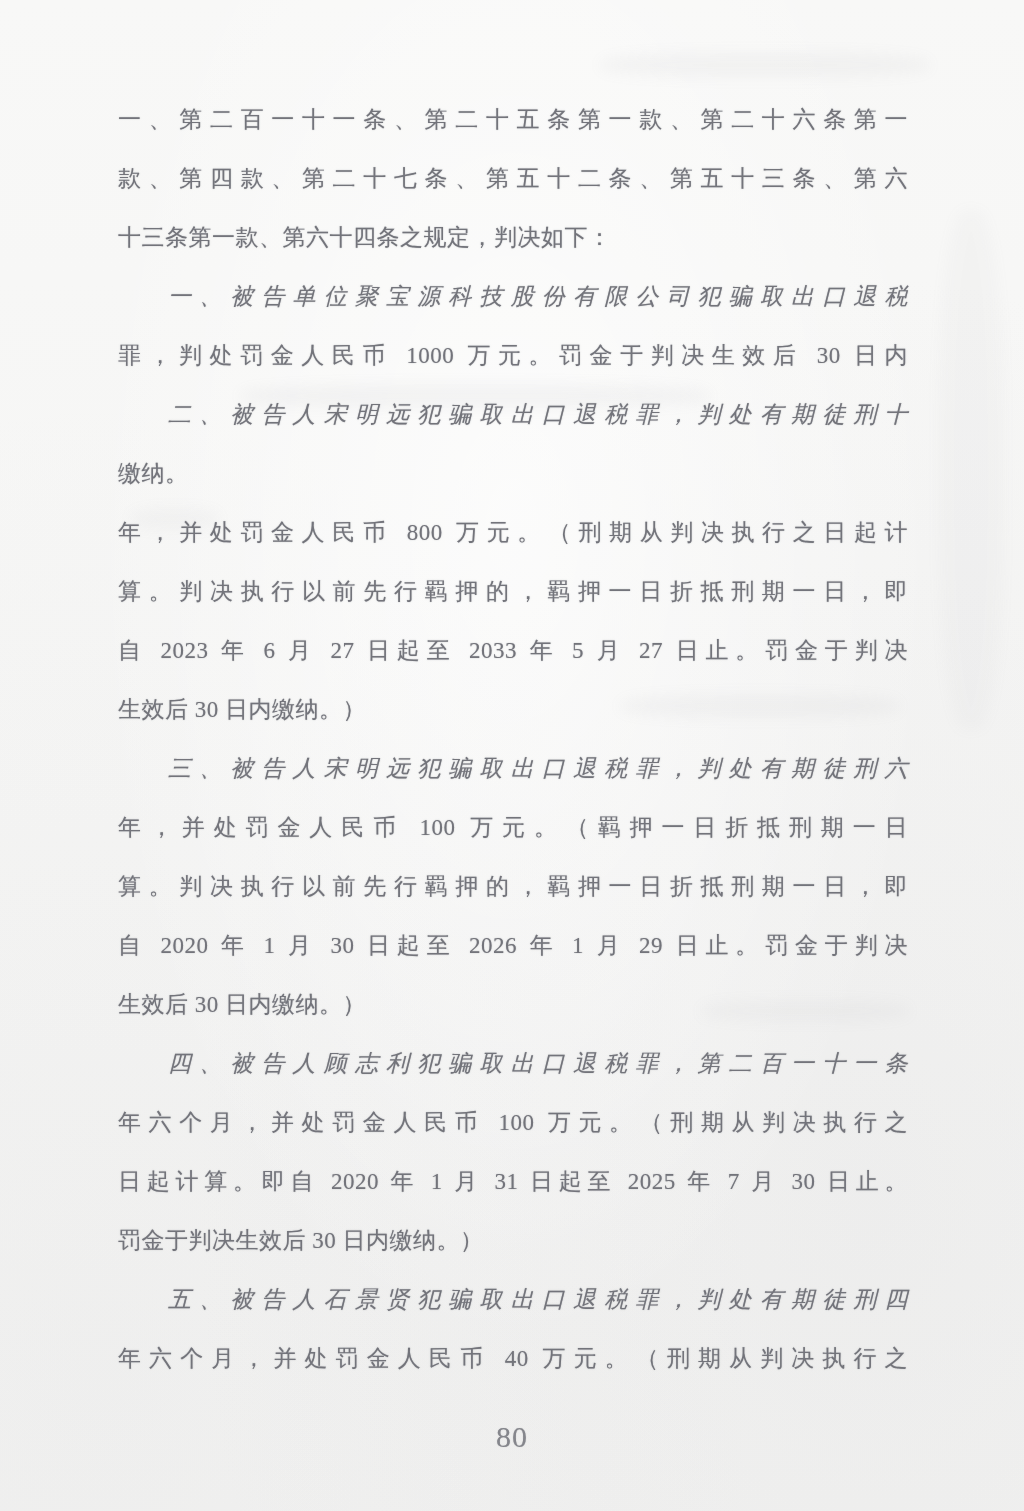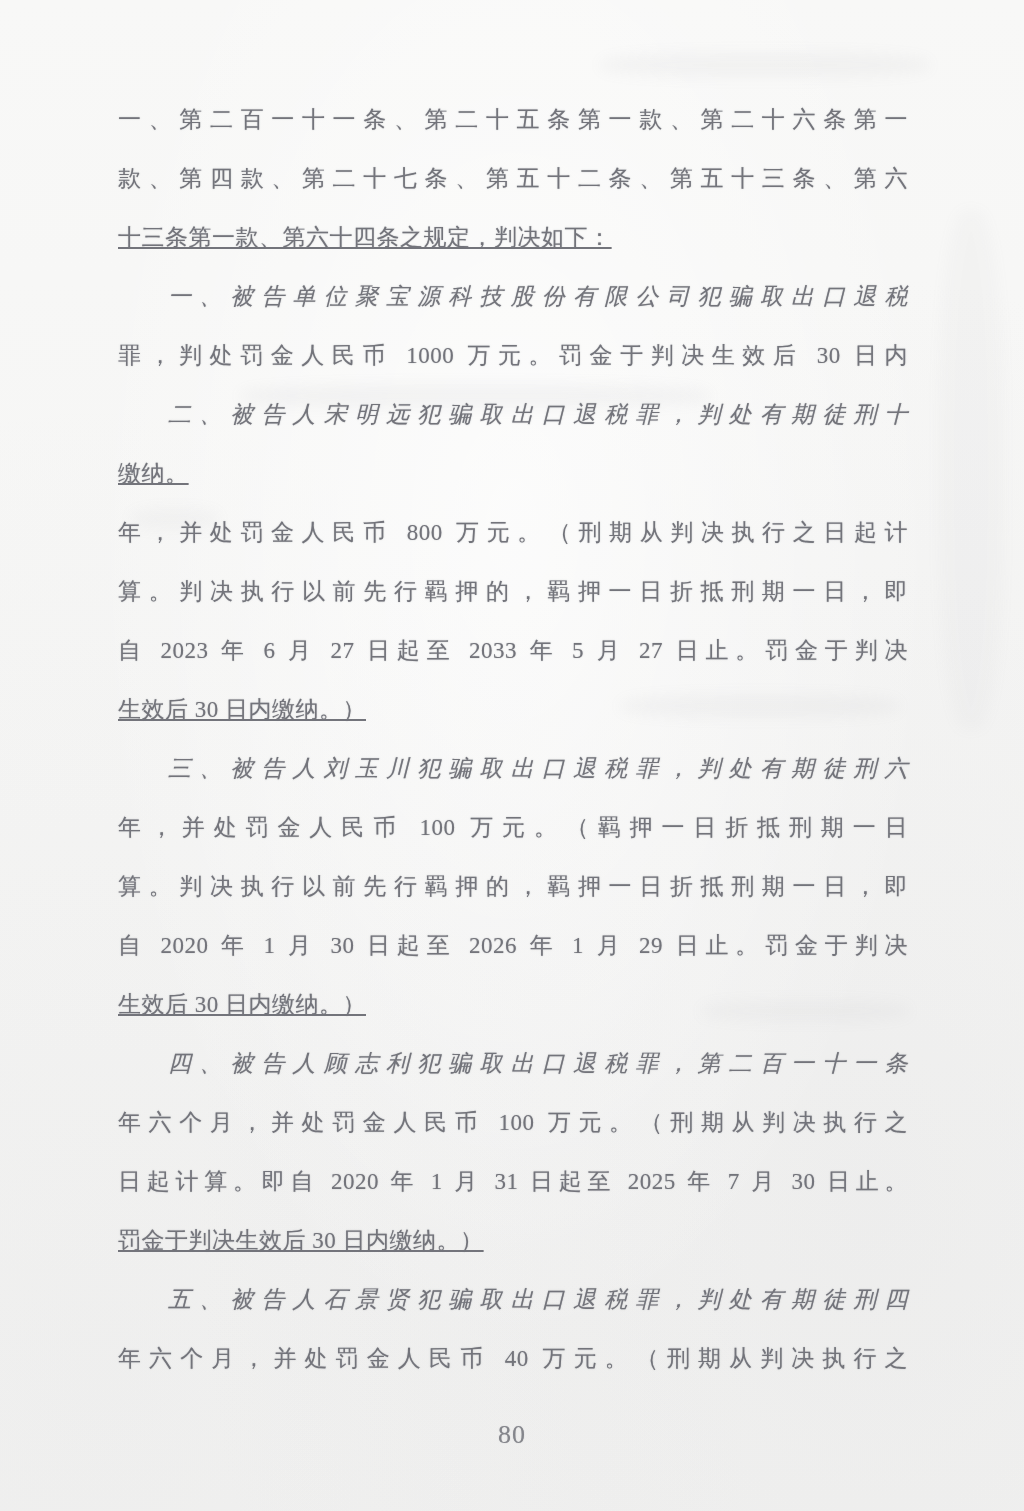--- a/index.html
+++ b/index.html
@@ -49,35 +49,34 @@
     color: #73747b;
     letter-spacing: 0.5px;
     white-space: normal;
     text-align: justify;
     text-align-last: justify;
     text-shadow: 0 0 1.3px rgba(115,116,123,0.55);
   }
   .line.nojust {
     text-align: right;
     text-align-last: left;
-    text-decoration: underline;
   }
   .line.ind {
     text-indent: 50px;
     font-style: italic;
   }
   .page-footer {
     position: absolute;
     left: 0;
     top: 1420px;
     width: 1024px;
     text-align: center;
   }
   .page-number {
-    font-size: 26px;
+    font-size: 30px;
     color: #85868c;
     letter-spacing: 1px;
     text-shadow: 0 0 1px rgba(130,131,138,0.5);
   }
 </style>
 </head>
 <body>
 
 <div class="scan-paper"></div>
 
@@ -93,21 +92,21 @@
   <div class="line">款、第四款、第二十七条、第五十二条、第五十三条、第六</div>
   <div class="line nojust">十三条第一款、第六十四条之规定，判决如下：</div>
   <div class="line ind">一、被告单位聚宝源科技股份有限公司犯骗取出口退税</div>
   <div class="line">罪，判处罚金人民币 1000 万元。罚金于判决生效后 30 日内</div>
   <div class="line ind">二、被告人宋明远犯骗取出口退税罪，判处有期徒刑十</div>
   <div class="line nojust">缴纳。</div>
   <div class="line">年，并处罚金人民币 800 万元。（刑期从判决执行之日起计</div>
   <div class="line">算。判决执行以前先行羁押的，羁押一日折抵刑期一日，即</div>
   <div class="line">自 2023 年 6 月 27 日起至 2033 年 5 月 27 日止。罚金于判决</div>
   <div class="line nojust">生效后 30 日内缴纳。）</div>
-  <div class="line ind">三、被告人刘玉川犯骗取出口退税罪，判处有期徒刑六</div>
+  <div class="line ind">三、被告人宋明远犯骗取出口退税罪，判处有期徒刑六</div>
   <div class="line">年，并处罚金人民币 100 万元。（羁押一日折抵刑期一日</div>
   <div class="line">算。判决执行以前先行羁押的，羁押一日折抵刑期一日，即</div>
   <div class="line">自 2020 年 1 月 30 日起至 2026 年 1 月 29 日止。罚金于判决</div>
   <div class="line nojust">生效后 30 日内缴纳。）</div>
   <div class="line ind">四、被告人顾志利犯骗取出口退税罪，第二百一十一条</div>
   <div class="line">年六个月，并处罚金人民币 100 万元。（刑期从判决执行之</div>
   <div class="line">日起计算。即自 2020 年 1 月 31 日起至 2025 年 7 月 30 日止。</div>
   <div class="line nojust">罚金于判决生效后 30 日内缴纳。）</div>
   <div class="line ind">五、被告人石景贤犯骗取出口退税罪，判处有期徒刑四</div>
   <div class="line">年六个月，并处罚金人民币 40 万元。（刑期从判决执行之</div>

